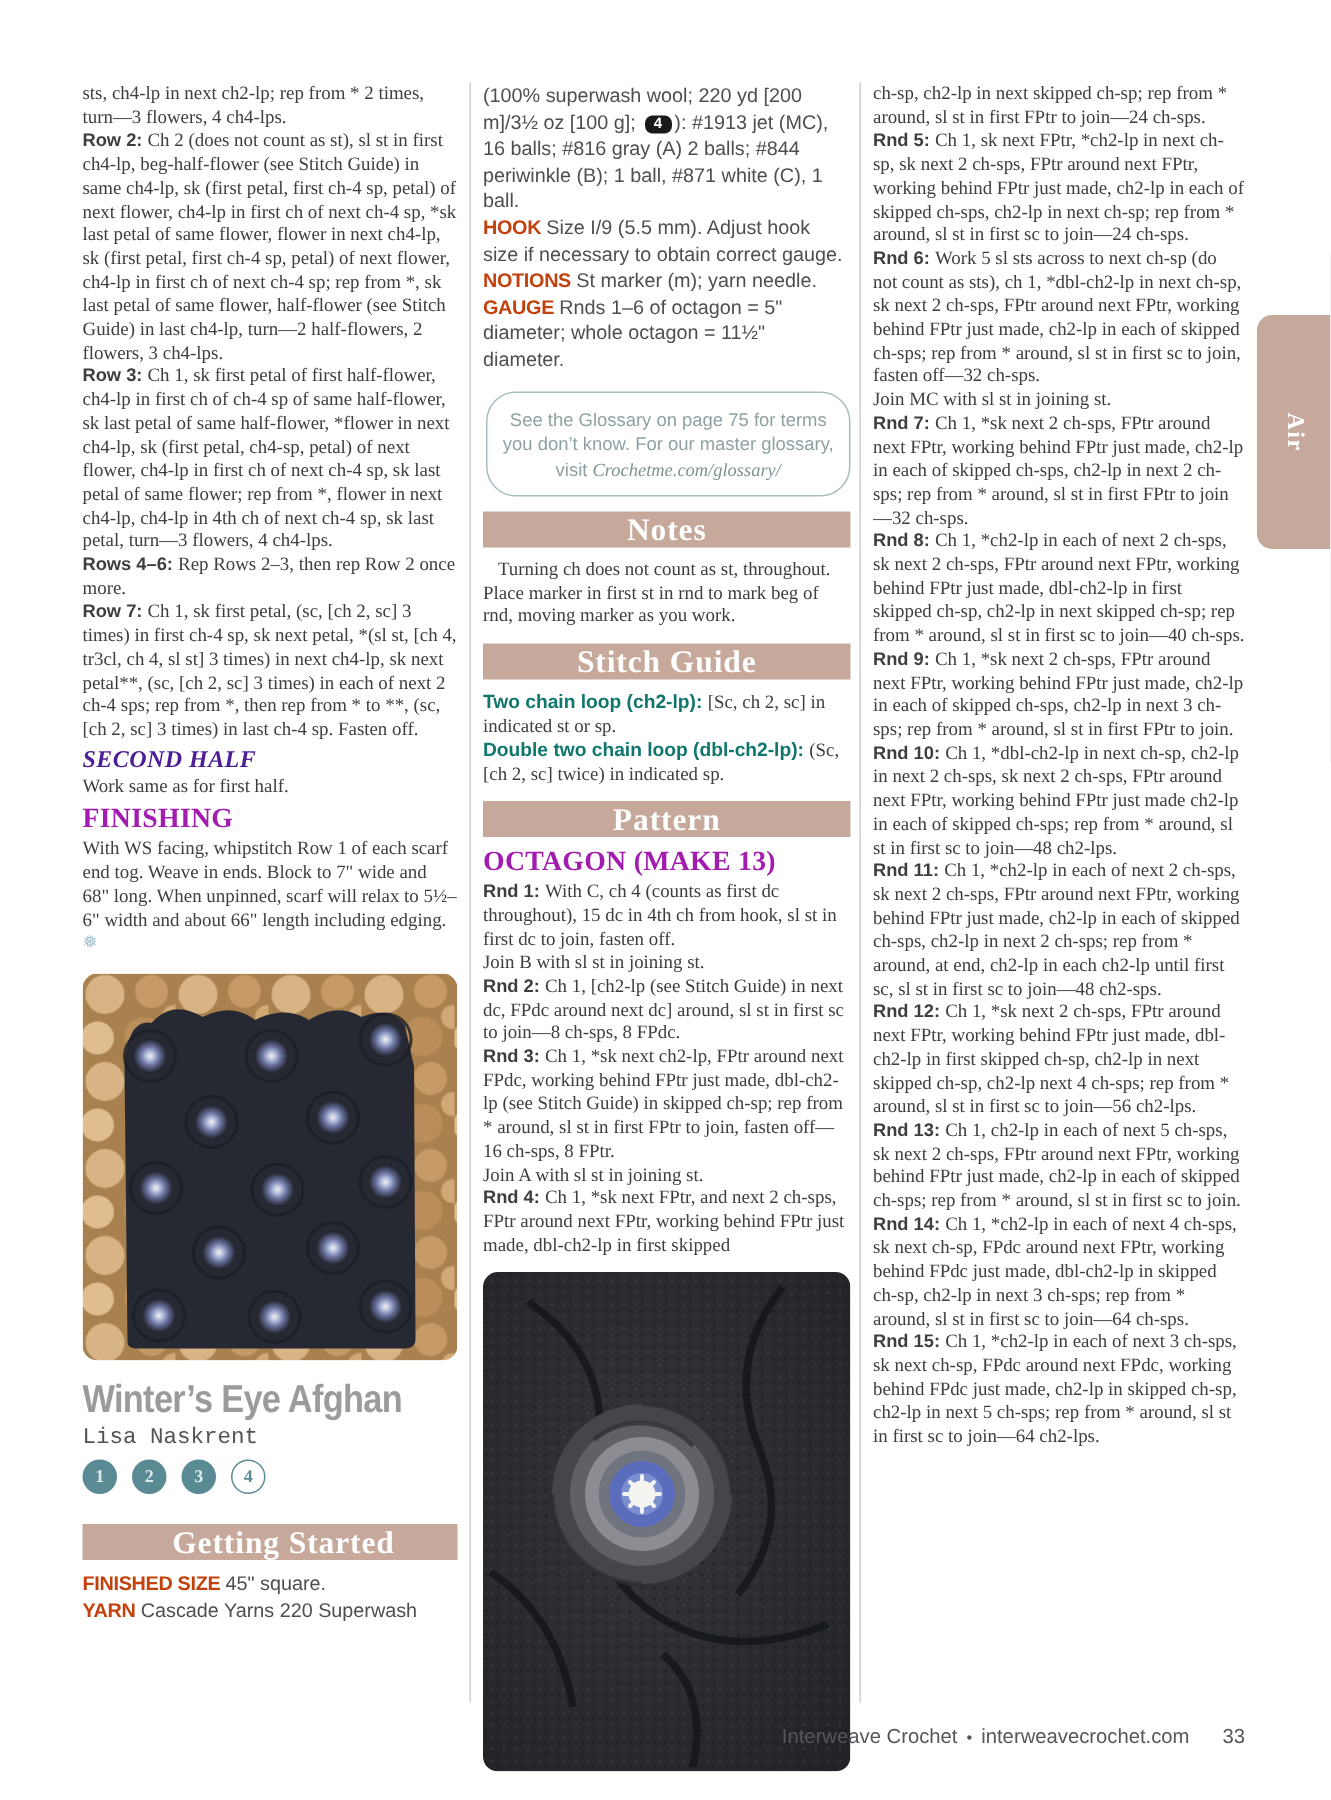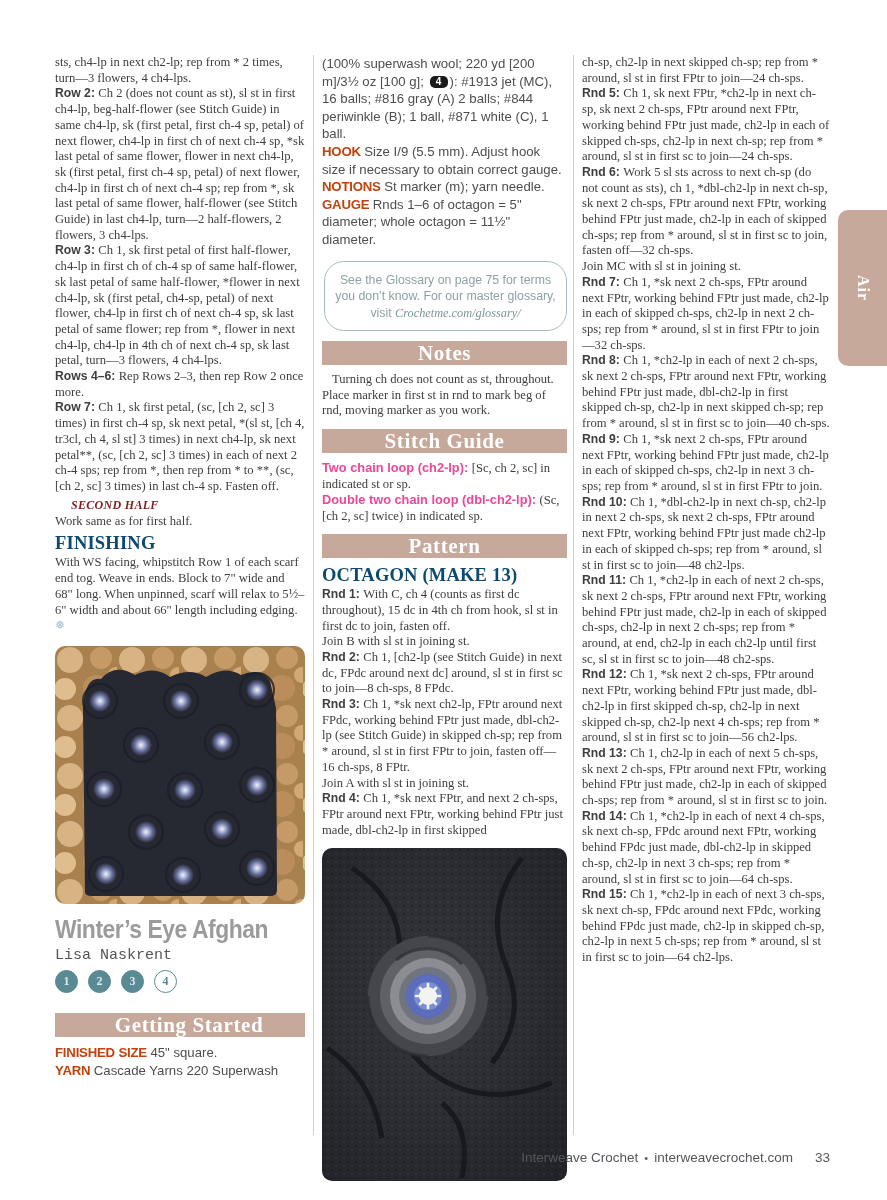--- a/index.html
+++ b/index.html
@@ -11,44 +11,44 @@
   
   .col{position:absolute;top:55px;}
   #col1{left:55px;width:250px;}
   #col2{left:322px;width:245px;}
   #col3{left:582px;width:248px;height:1085px;overflow:hidden;}
   
   .para{margin:0;font-size:12.6px;line-height:15.7px;text-align:left;}
   .plabel{font-family:"Liberation Sans",sans-serif;font-weight:bold;font-size:12.2px;}
   .plabel::after{content:" ";}
   
-  .h-mauve{margin:3px 0 1px 16px;color:#7f1d1d;font-style:italic;font-weight:bold;
-           font-size:12px;letter-spacing:.3px;}
-  .h-teal{margin:4px 0 1px 0;color:#0c4a6e;font-weight:bold;font-size:18.5px;letter-spacing:.2px;}
+  .h-mauve{margin:3px 0 1px 0;color:#4c1d95;font-style:italic;font-weight:bold;
+           font-size:16px;letter-spacing:.3px;}
+  .h-teal{margin:4px 0 1px 0;color:#a21caf;font-weight:bold;font-size:18.5px;letter-spacing:.2px;}
   
   .bar{background:#c7a99c;color:#ffffff;text-align:center;font-weight:bold;
        font-size:21px;line-height:24px;height:24px;letter-spacing:.6px;margin:10px 0 7px 0;}
   
   .sans-para{margin:0;font-family:"Liberation Sans",sans-serif;font-size:13.2px;
              line-height:17.6px;color:#4d4e50;}
   .spec-label{color:#c2410c;font-weight:bold;letter-spacing:-.2px;}
   .spec-label::after{content:" ";}
   .weight-badge{display:inline-block;background:#1a1a1a;color:#ffffff;font-weight:bold;
                 font-size:10px;line-height:12px;min-width:14px;text-align:center;
                 border-radius:5px;padding:0 2px;margin:0 2px;vertical-align:1px;}
   
   .gloss-box{border:1.5px solid #a6bdbf;border-radius:20px;padding:10px 10px 9px 10px;
              text-align:center;margin:12px 0 2px 2px;}
   .gloss-line{margin:0;font-family:"Liberation Sans",sans-serif;font-size:12.3px;
               line-height:16.5px;color:#8fa1a3;}
   .gloss-url{font-family:"Liberation Serif",serif;font-style:italic;color:#7d9496;
              text-decoration:none;}
   .notes-body{text-indent:10px;}
   .sg-entry{margin:0;font-size:12.6px;line-height:16px;}
-  .sg-term{font-family:"Liberation Sans",sans-serif;font-weight:bold;font-size:12.8px;color:#ec4899;}
+  .sg-term{font-family:"Liberation Sans",sans-serif;font-weight:bold;font-size:12.8px;color:#0f766e;}
   .sg-term::after{content:" ";}
   
   .photo{border-radius:10px;overflow:hidden;line-height:0;}
   #afghan-photo{width:250px;height:258px;margin-top:12px;}
   #octagon-photo{width:245px;height:333px;margin-top:10px;}
   
   .title{display:inline-block;margin:10px 0 0 0;color:#9b9b9d;font-family:"Liberation Sans",sans-serif;
          font-weight:bold;font-size:26px;letter-spacing:-.5px;transform:scaleX(.88);
          transform-origin:left;white-space:nowrap;}
   .author{margin:2px 0 6px 0;font-family:Liberation Mono, monospace;font-size:15px;color:#545456;}

